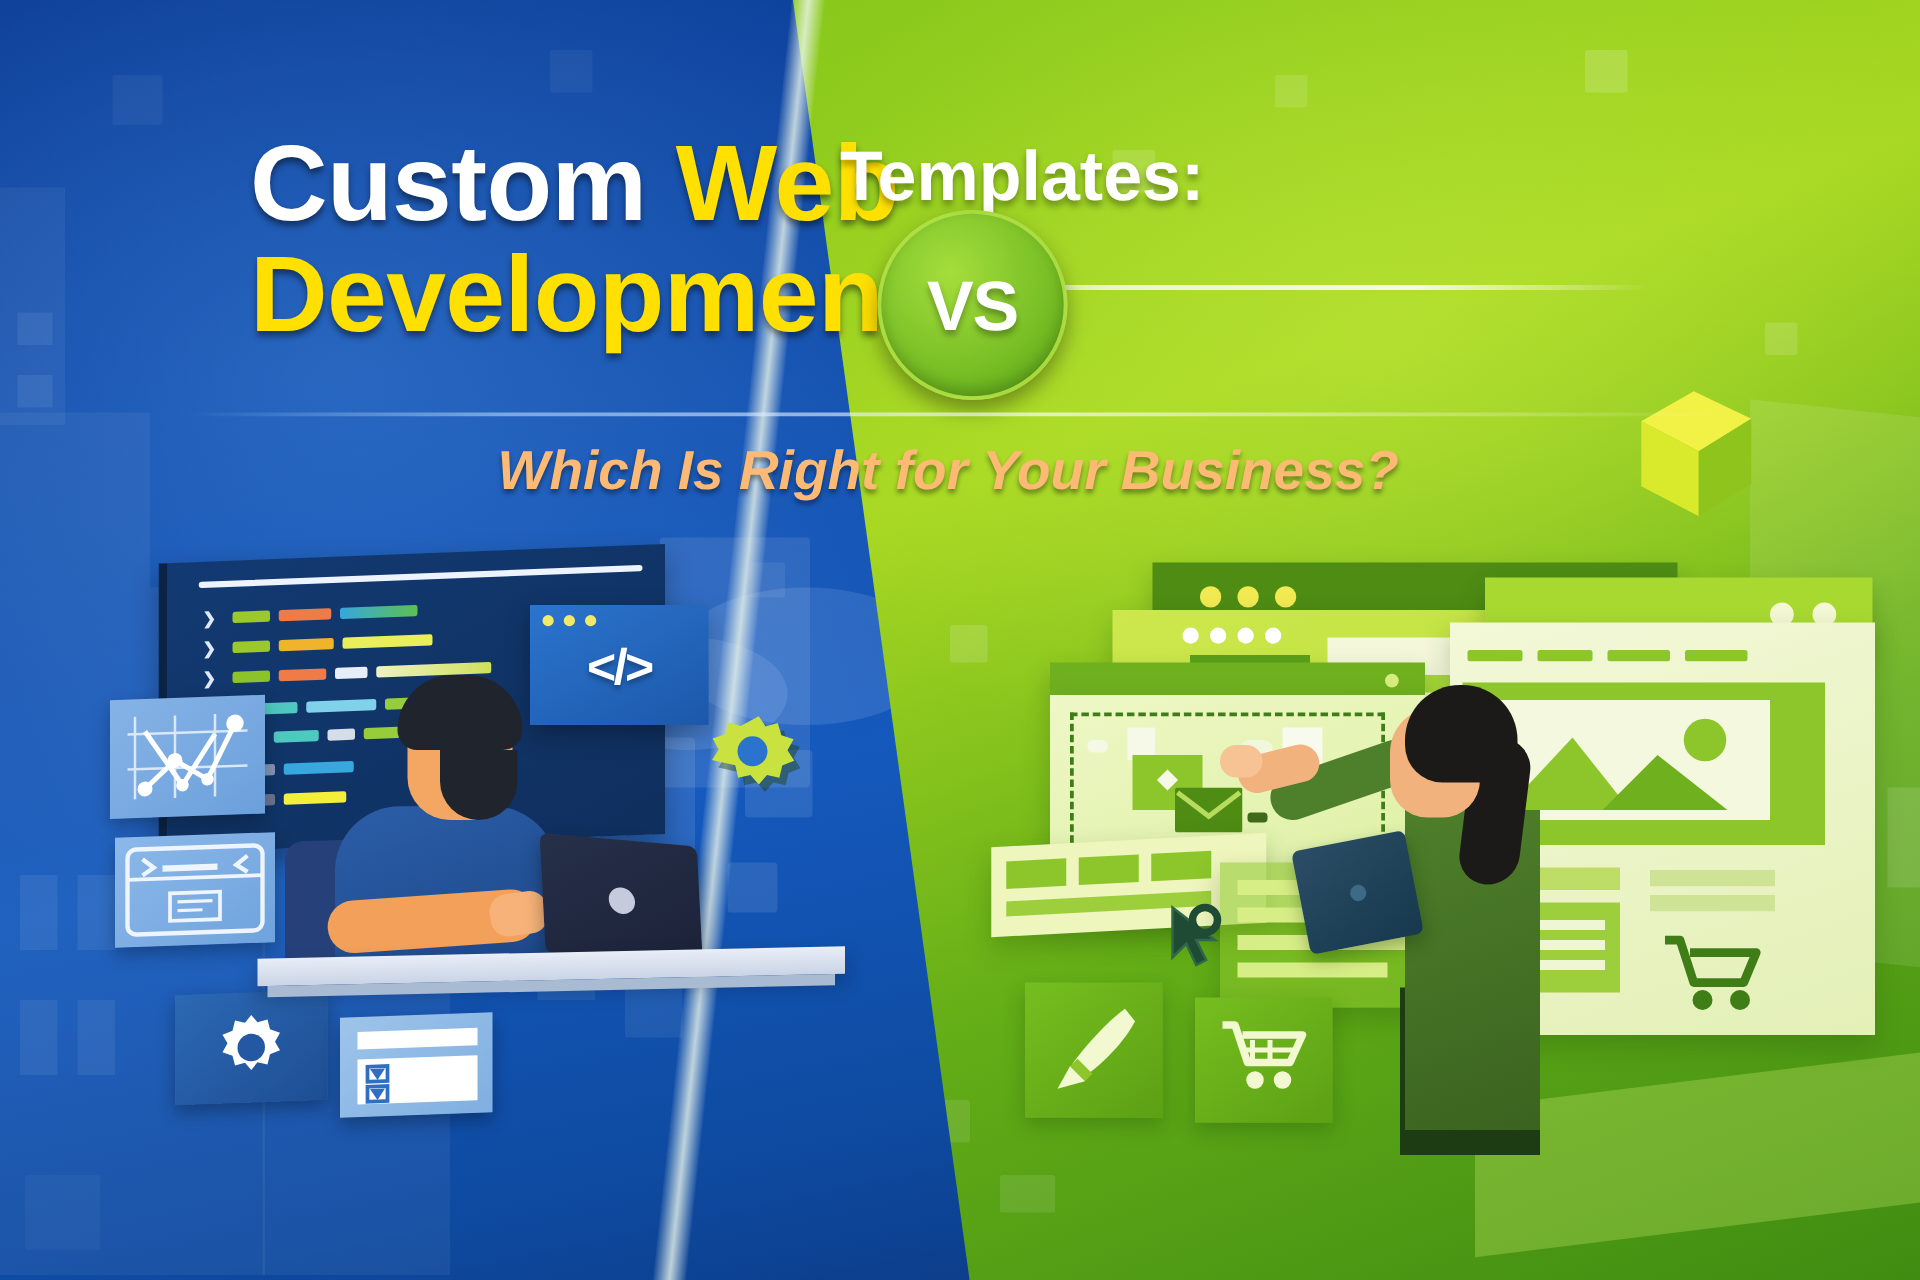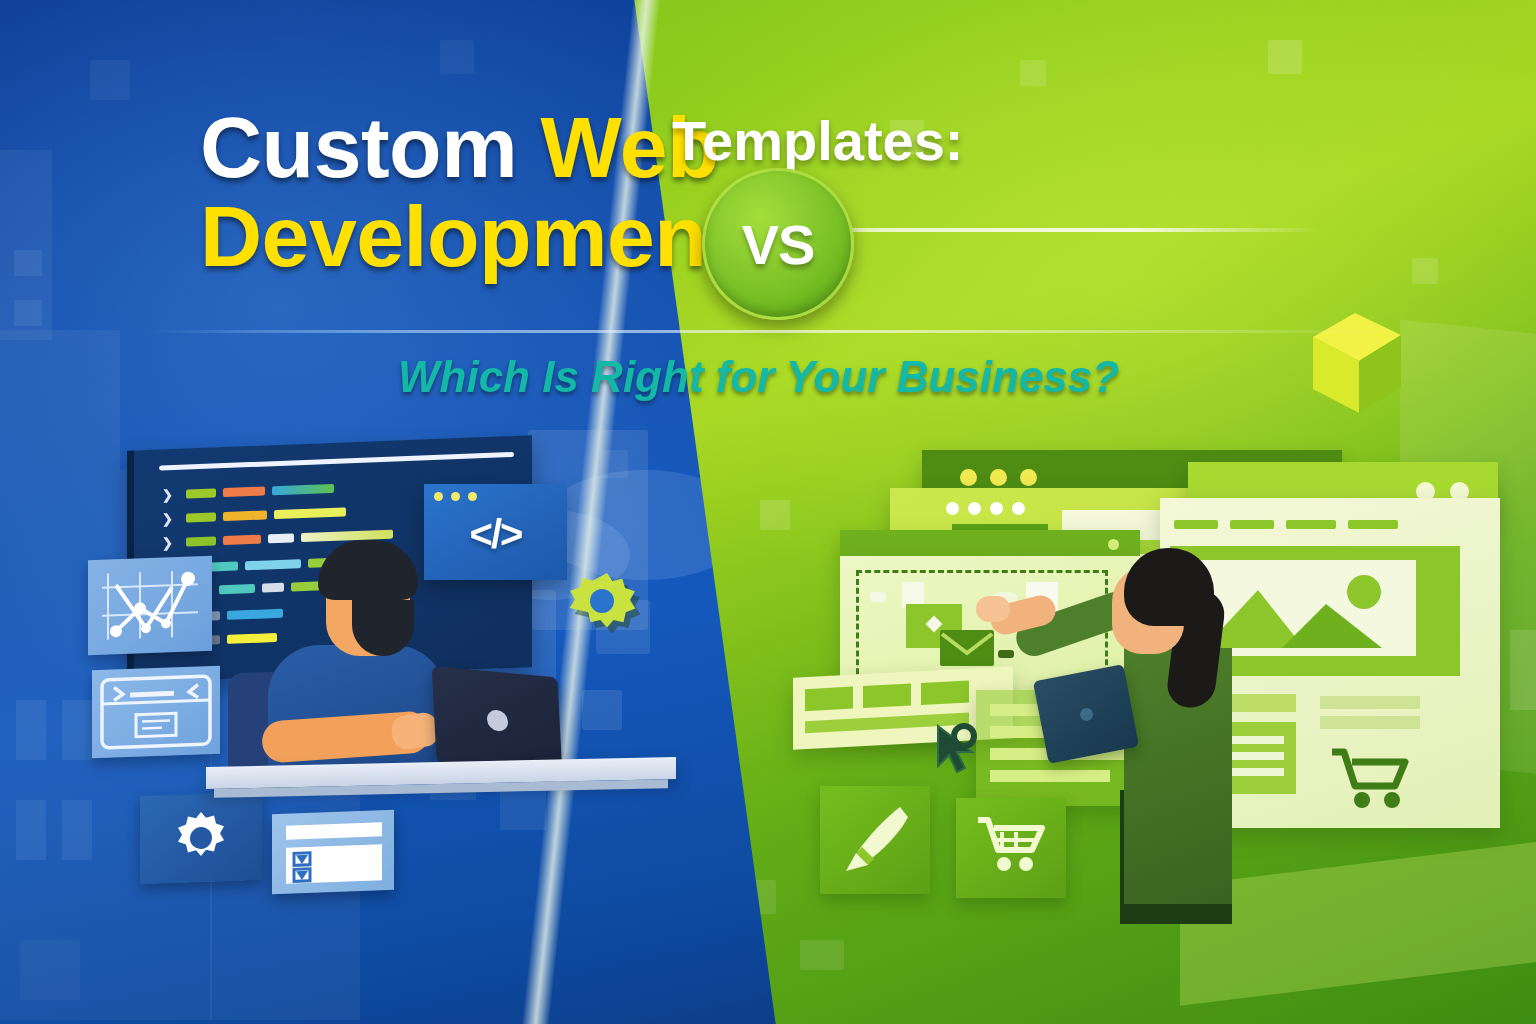--- a/index.html
+++ b/index.html
@@ -78,21 +78,21 @@
     text-shadow:0 4px 5px rgba(0,0,0,.3);
   }
 
   .hr-main{
     position:absolute; left:150px; top:330px; width:1250px; height:3px;
     background:linear-gradient(90deg,rgba(255,255,255,0),rgba(190,225,255,.55) 20%,rgba(255,255,255,.65) 55%,rgba(255,255,255,0));
   }
 
   .subtitle{
     position:absolute; left:398px; top:352px;
-    font-size:44px; font-style:italic; font-weight:700; color:#14b8a6;
+    font-size:44px; font-style:italic; font-weight:700; color:#fdba74;
     text-shadow:0 3px 4px rgba(0,0,0,.4);
     white-space:nowrap;
   }
 
   
   .editor{
     position:absolute; left:127px; top:443px; width:405px; height:232px;
     background:linear-gradient(150deg,#123a72,#0f2f5e);
     border-left:7px solid #0b2445;
     box-shadow:0 10px 22px rgba(0,0,0,.3);

